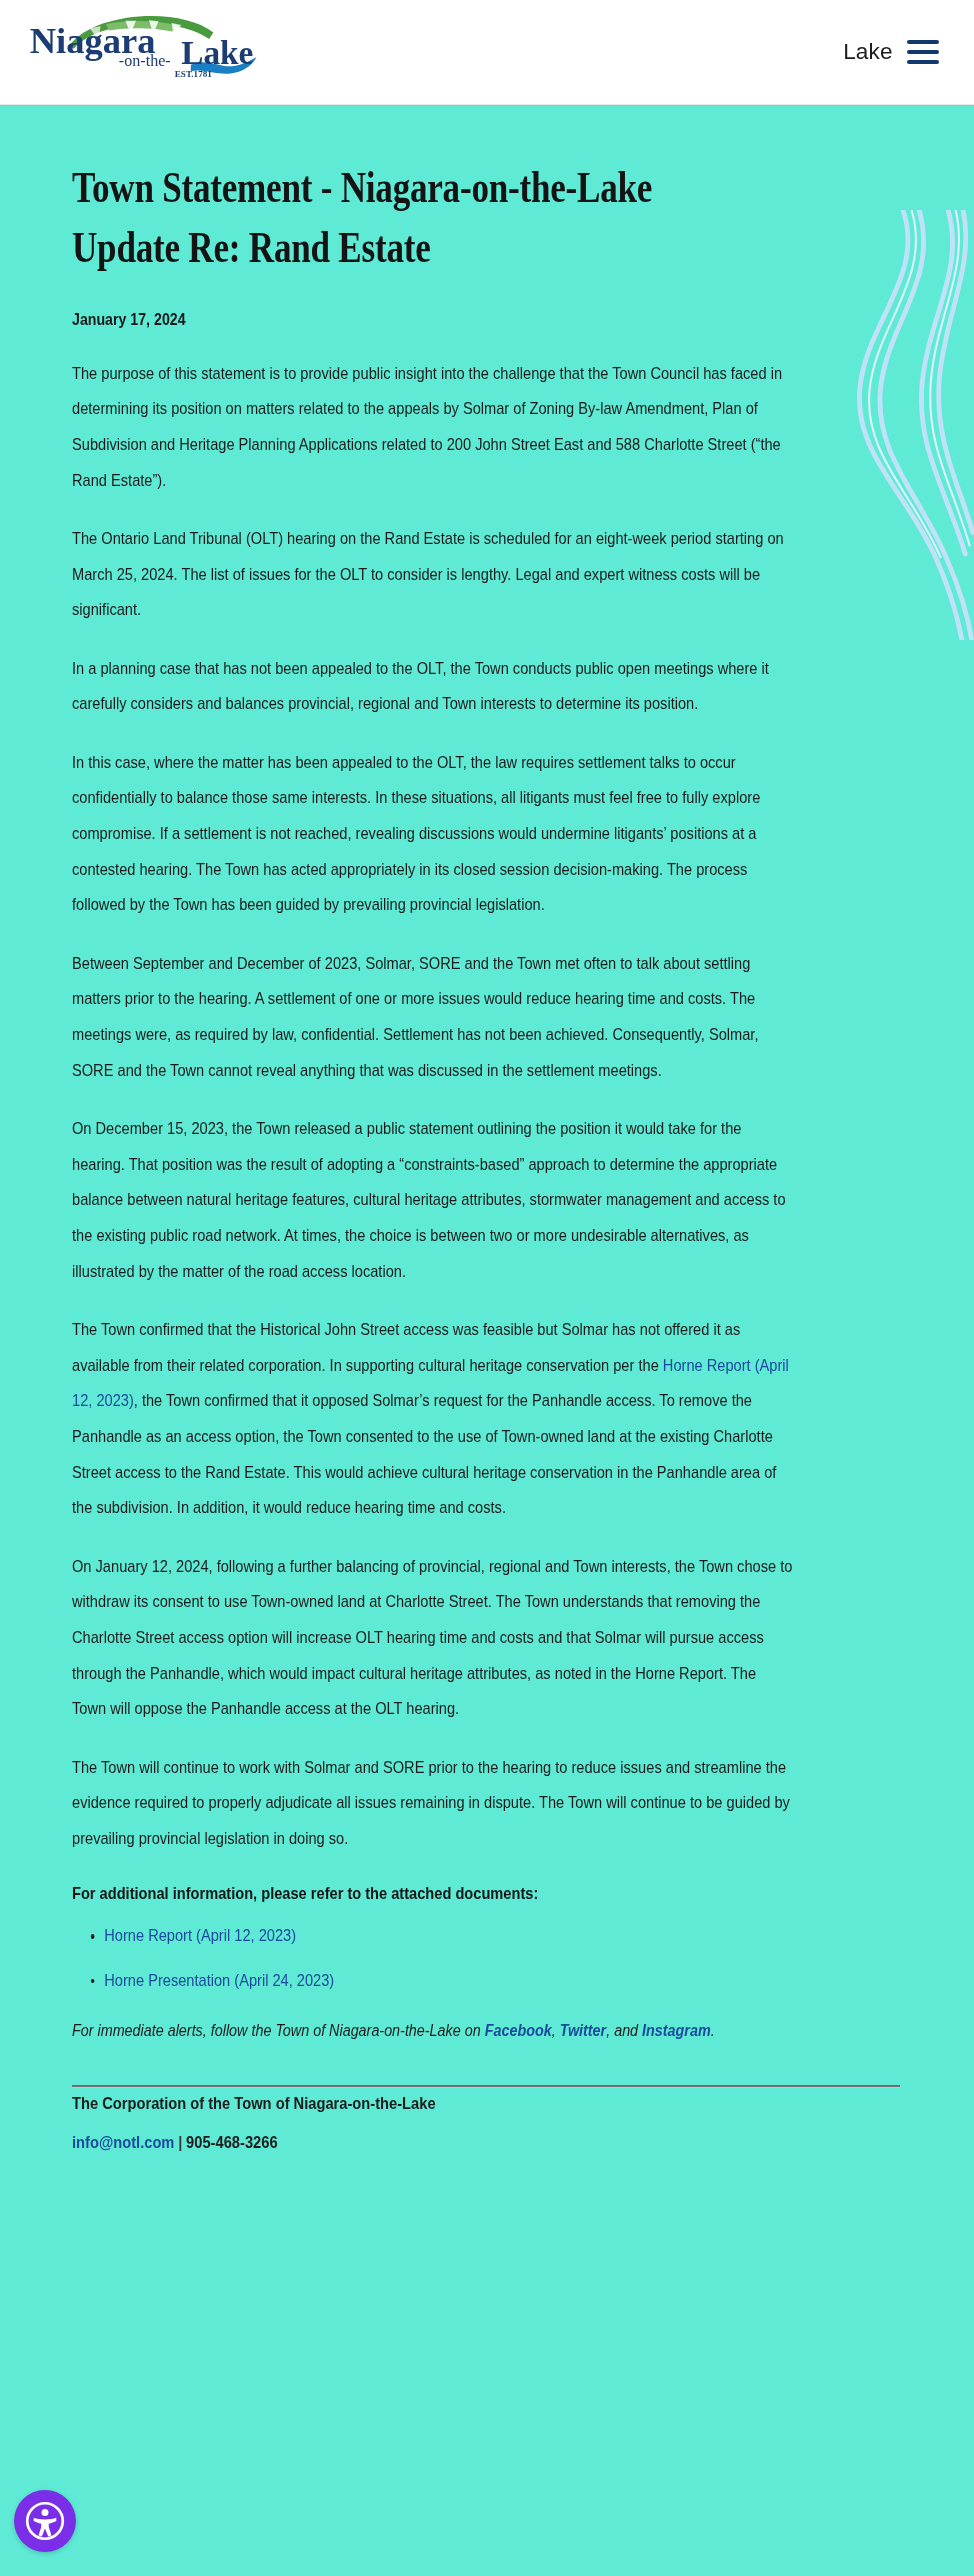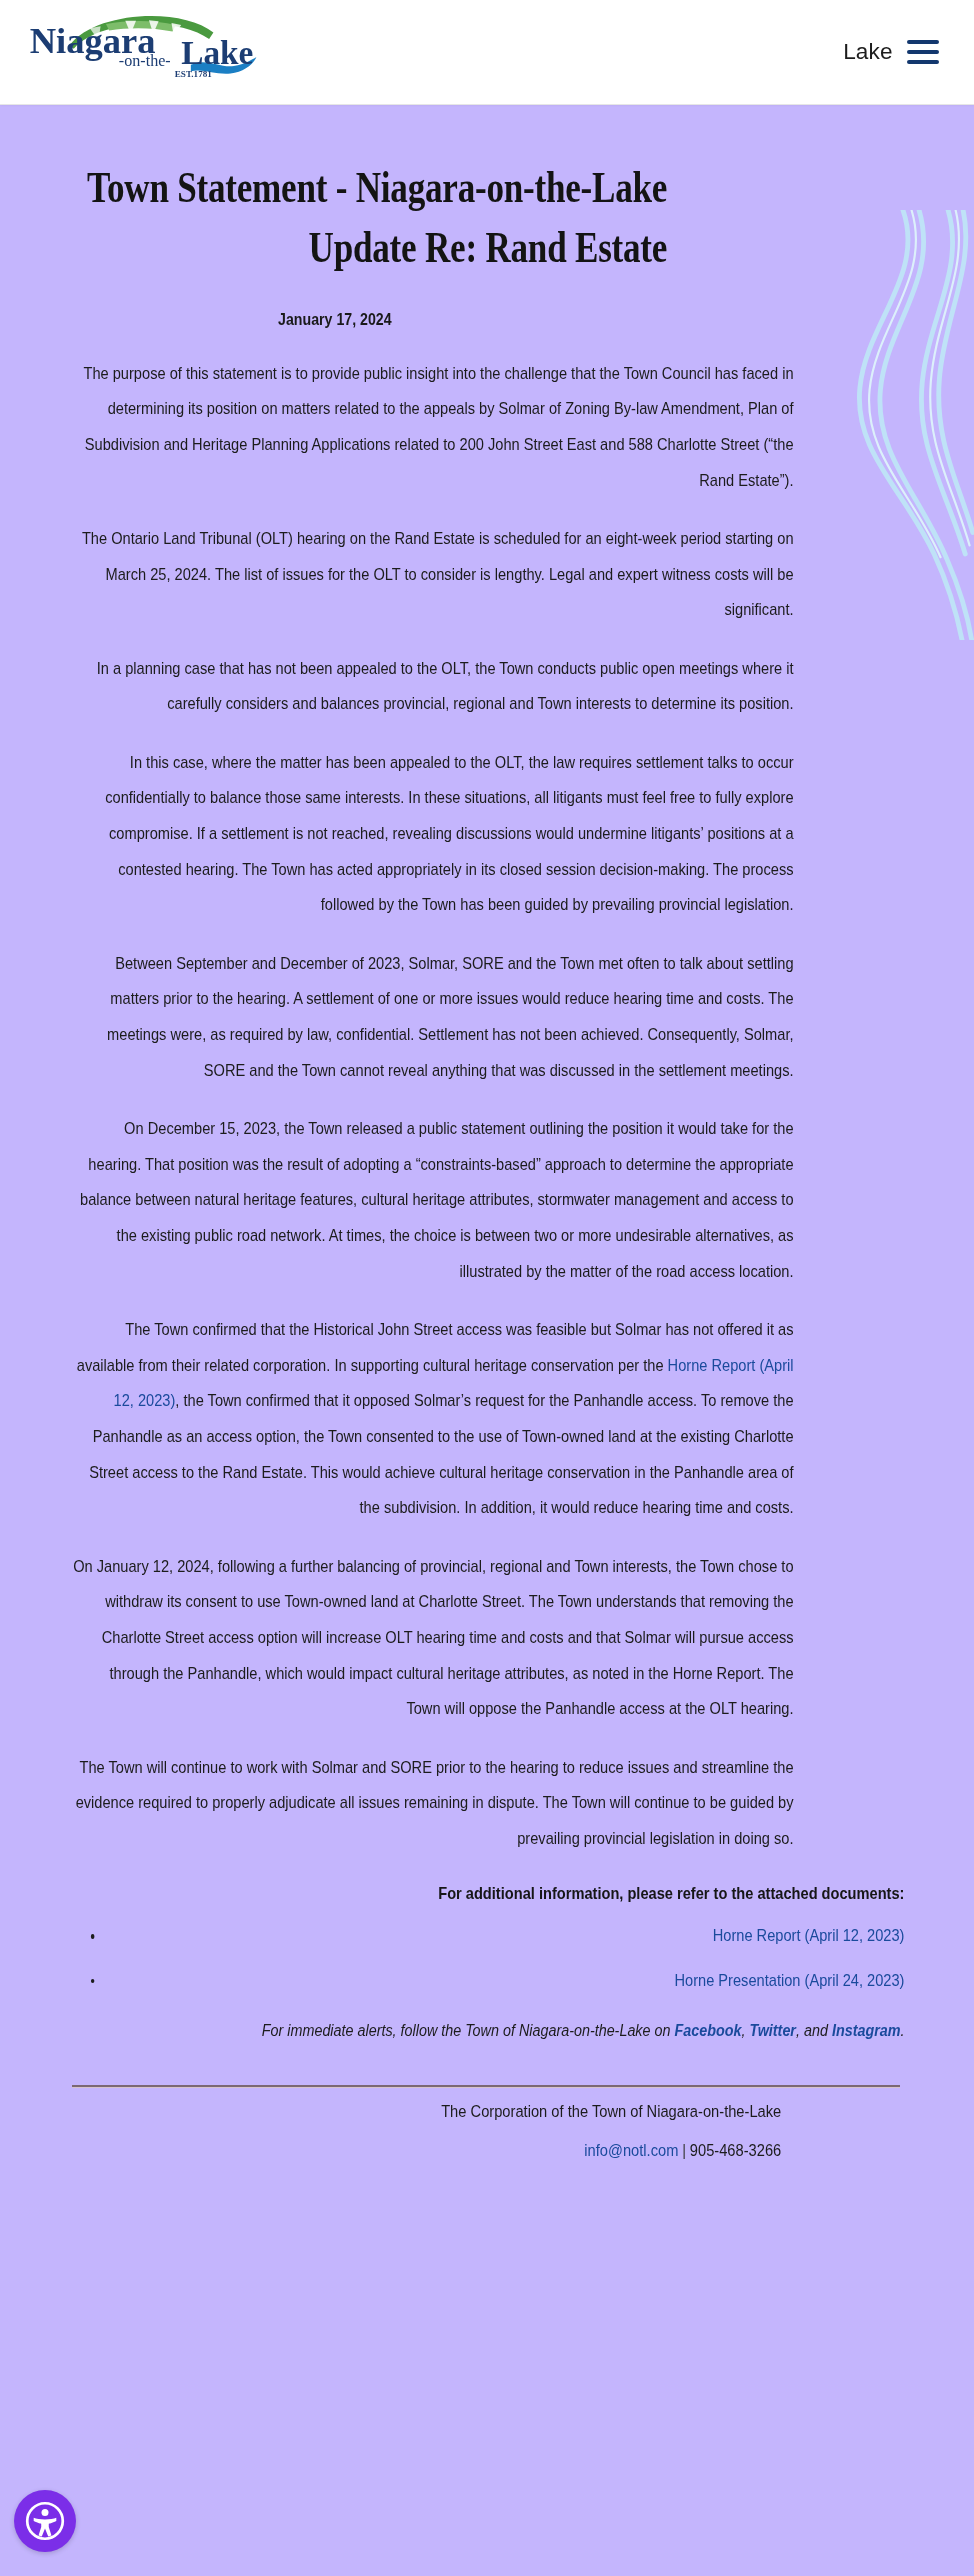--- a/index.html
+++ b/index.html
@@ -78,24 +78,23 @@
     width: 140px;
     height: 430px;
     pointer-events: none;
     z-index: 1;
     overflow: hidden;
   }
 
   
   .page-wrap {
     position: relative;
-    background: #c4b5fd;
+    background: #5eead4;
     min-height: 2471px;
     overflow: hidden;
-    text-align: right;
   }
   .content {
     position: relative;
     z-index: 5;
     padding: 52px 75px 0 72px;
     max-width: 974px;
   }
 
   h1.article-title {
     font-family: "Liberation Serif", serif;
@@ -198,22 +197,23 @@
 
   hr.footer-rule {
     border: none;
     border-top: 2.2px solid #7b6873;
     border-bottom: 1.6px solid #d6c3cc;
     margin: 40px 0 0 0;
     width: 828px;
   }
 
   .footer-block {
-    padding-top: 14px;
+    padding-top: 6px;
     padding-bottom: 32px;
+    font-weight: bold;
   }
   .footer-org {
     font-size: 16.7px;
     color: #1c1c1c;
     margin: 0 0 19.4px 0;
     transform: scaleX(0.88);
     transform-origin: left top;
     width: 806px;
   }
   .footer-contact {

